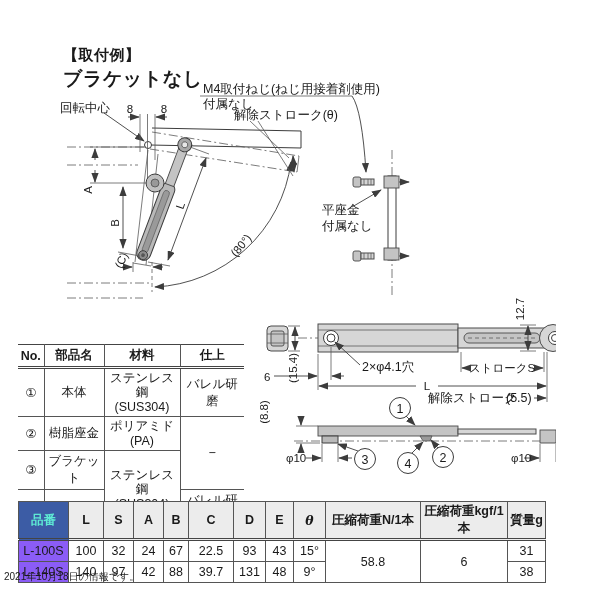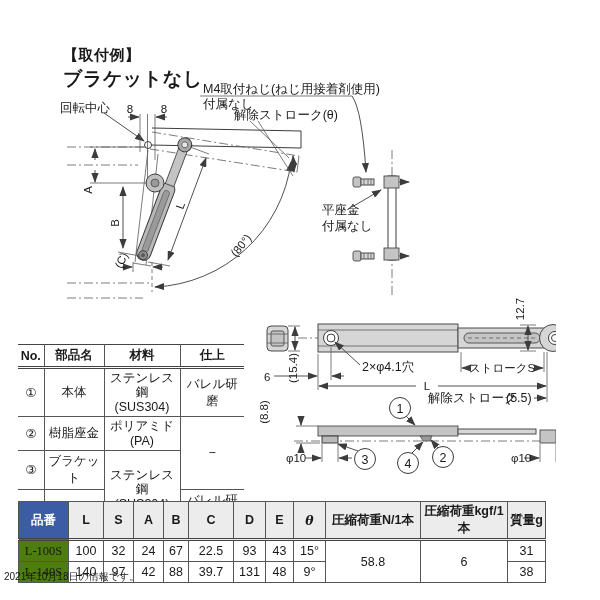--- a/index.html
+++ b/index.html
@@ -31,22 +31,22 @@
   .mat th:last-child,.mat td:last-child{border-right:none;}
   .mat{border-top:1.5px solid #444;border-bottom:1.5px solid #444;}
   .mat td{border-top:1px solid #555;padding:2px 1px;}
   .mat tr:first-child td{border-top:none;}
   .prewrap{white-space:pre-line;line-height:1.15;}
   
   .spec{position:absolute;left:18px;top:501px;width:527px;border:1.5px solid #444;}
   .spec th,.spec td{border:1px solid #555;text-align:center;padding:1px 0;height:18px;}
   .spec thead th{border-bottom:3px double #444;font-weight:bold;}
   .hg{background:#ececec;}
-  .hb{background:#3c5ca5;color:#ffffff;}
-  .model{background:#4d7c0f;font-family:Liberation Serif, serif;}
+  .hb{background:#3c5ca5;color:#5eead4;}
+  .model{background:#8b5cf6;}
   .theta{font-style:italic;font-family:"DejaVu Serif","Liberation Serif",serif;}
 </style>
 </head>
 <body>
 
 <div class="page">
 
   <div class="title">【取付例】</div>
   <div class="subtitle">ブラケットなし</div>
 

